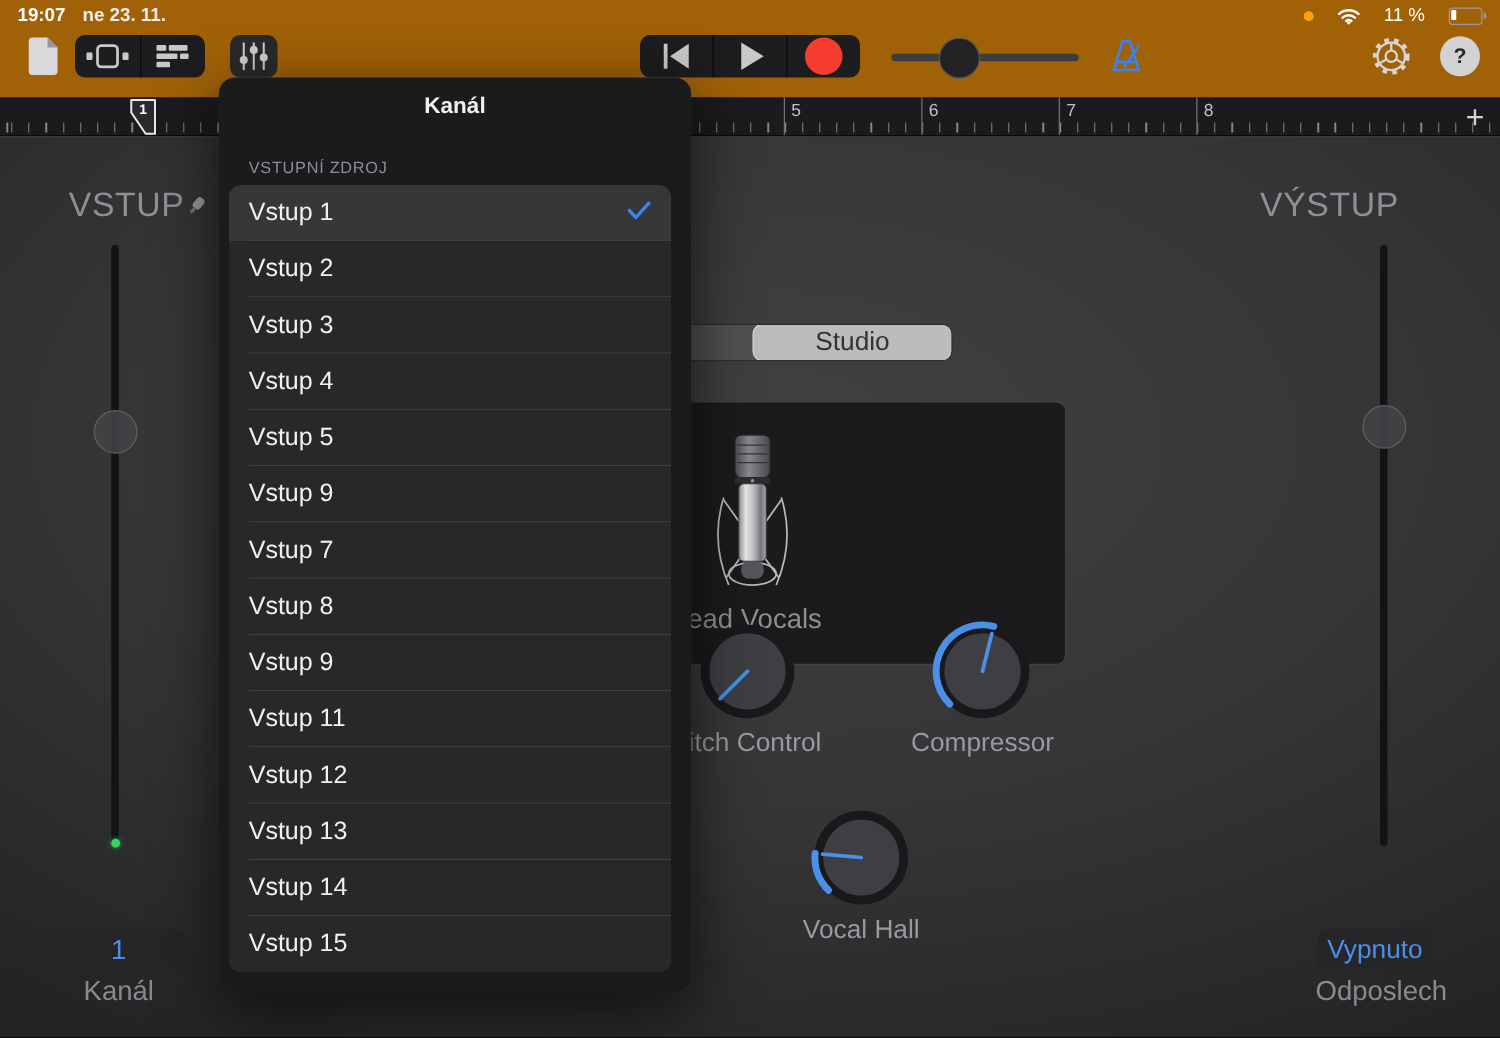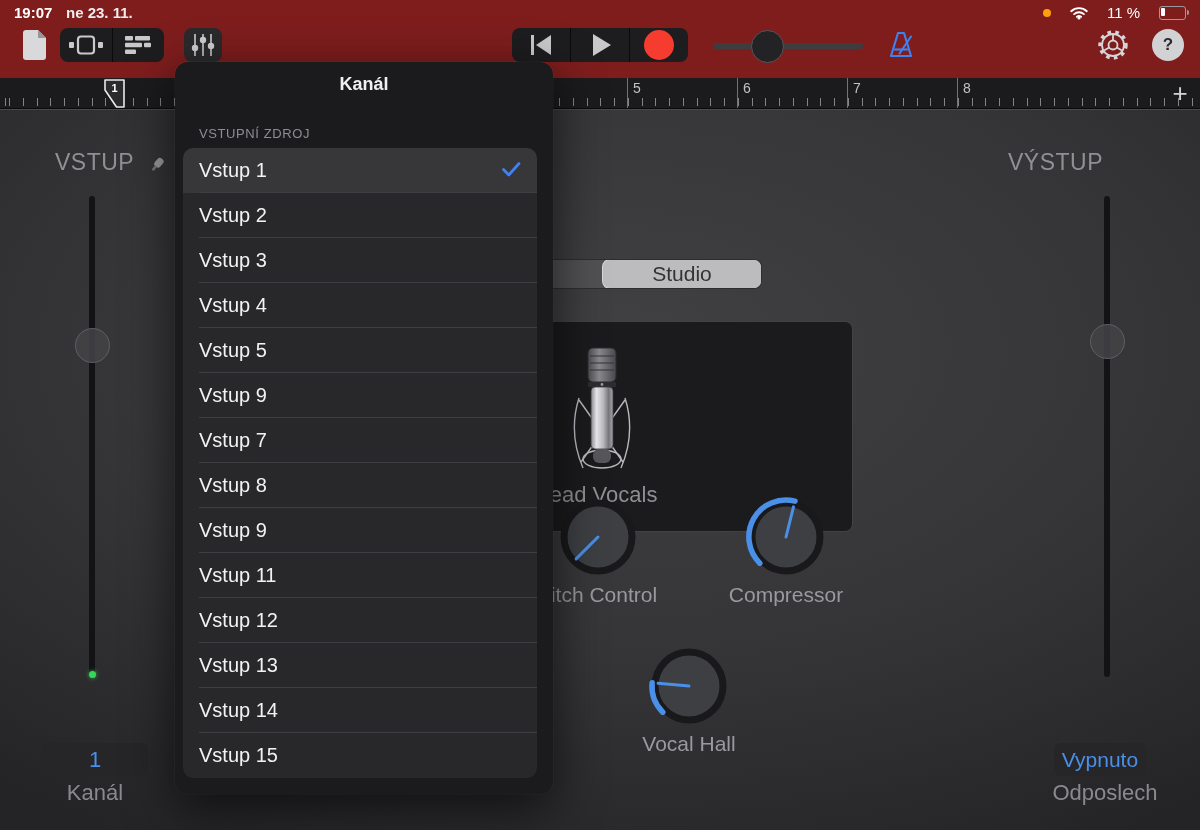--- a/index.html
+++ b/index.html
@@ -10,21 +10,21 @@
   .statusbar{position:absolute;left:0;top:0;width:100%;height:24px;color:#fff;font-size:15px;}
   .sb-time{position:absolute;left:14px;top:4px;font-weight:600;}
   .sb-date{position:absolute;left:66px;top:4px;font-weight:600;color:#ededed;}
   .sb-right{position:absolute;right:14px;top:4px;display:flex;align-items:center;gap:19px;}
   .rec-dot{width:8px;height:8px;border-radius:50%;background:#ff9f0a;}
   .battery{position:relative;width:25px;height:12px;border:1px solid #9a9a9e;border-radius:3px;}
   .battery::after{content:'';position:absolute;right:-4px;top:3px;width:2px;height:5px;background:#9a9a9e;border-radius:0 2px 2px 0;}
   .battery .fill{position:absolute;left:1px;top:1px;width:4px;height:8px;background:#fff;border-radius:1px;}
 
   
-  .toolbar{position:absolute;left:0;top:0;width:100%;height:78px;background:#7f1d1d;}
+  .toolbar{position:absolute;left:0;top:0;width:100%;height:78px;background:#a16207;}
   .tb-btn{position:absolute;top:28px;height:34px;display:flex;align-items:center;justify-content:center;cursor:pointer;}
   .seg2{left:60px;width:104px;background:#1d1d1f;border-radius:8px;}
   .seg2 .cell{width:52px;height:34px;display:flex;align-items:center;justify-content:center;}
   .seg2 .cell:first-child{border-right:1px solid #0a0a0a;}
   .mixer-btn{left:184px;width:38px;background:#2a2a2c;border-radius:8px;}
   .transport{left:512px;width:176px;background:#1d1d1f;border-radius:8px;overflow:hidden;}
   .transport .tcell{width:58px;height:34px;display:flex;align-items:center;justify-content:center;}
   .transport .tcell + .tcell{border-left:1px solid #0a0a0a;}
   .play-tri{width:0;height:0;border-left:18px solid #c9c9c9;border-top:11px solid transparent;border-bottom:11px solid transparent;margin-left:4px;}
   .rec-circle{width:30px;height:30px;border-radius:50%;background:#f63b2f;}
@@ -43,21 +43,21 @@
      background-position-x:9px;opacity:.85;}
   .ruler .major{position:absolute;top:0;width:1px;height:30px;background:#737377;}
   .ruler .major span{position:absolute;left:6px;top:2px;font-size:14px;color:#c2c2c5;}
   .plus-btn{position:absolute;right:6px;top:79px;width:28px;height:28px;color:#d3d3d5;font-size:26px;
      display:flex;align-items:center;justify-content:center;cursor:pointer;font-weight:400;}
   .playhead{position:absolute;left:103px;top:79px;cursor:pointer;}
 
   
   .main{position:absolute;left:0;top:109px;width:100%;height:721px;border-top:1px solid #4a4a4d;
      background:radial-gradient(ellipse 980px 560px at 620px 240px,#414144 0%,#353538 55%,#2a2a2d 85%,#242427 100%);}
-  .panel-title{position:absolute;font-size:23px;color:#909094;letter-spacing:.5px;}
+  .panel-title{position:absolute;font-size:27px;color:#909094;letter-spacing:.5px;}
   .fader-track{position:absolute;width:6px;background:#131315;border-radius:3px;}
   .fader-thumb{position:absolute;width:33px;height:33px;border-radius:50%;
      background:rgba(66,66,70,.9);border:1px solid #5f5f64;cursor:pointer;}
   .green-dot{position:absolute;width:7px;height:7px;border-radius:50%;background:#3ad45c;box-shadow:0 0 4px #2faf4c;}
   .pill-btn{position:absolute;height:33px;background:#262629;border-radius:7px;display:flex;
      align-items:center;justify-content:center;font-size:22px;cursor:pointer;}
   .pill-btn .val{color:#4a8fe8;}
   .under-label{position:absolute;font-size:22px;color:#8a8a8e;text-align:center;}
 
   .segmented-studio{position:absolute;left:480px;top:150px;width:281px;height:28px;border-radius:7px;

